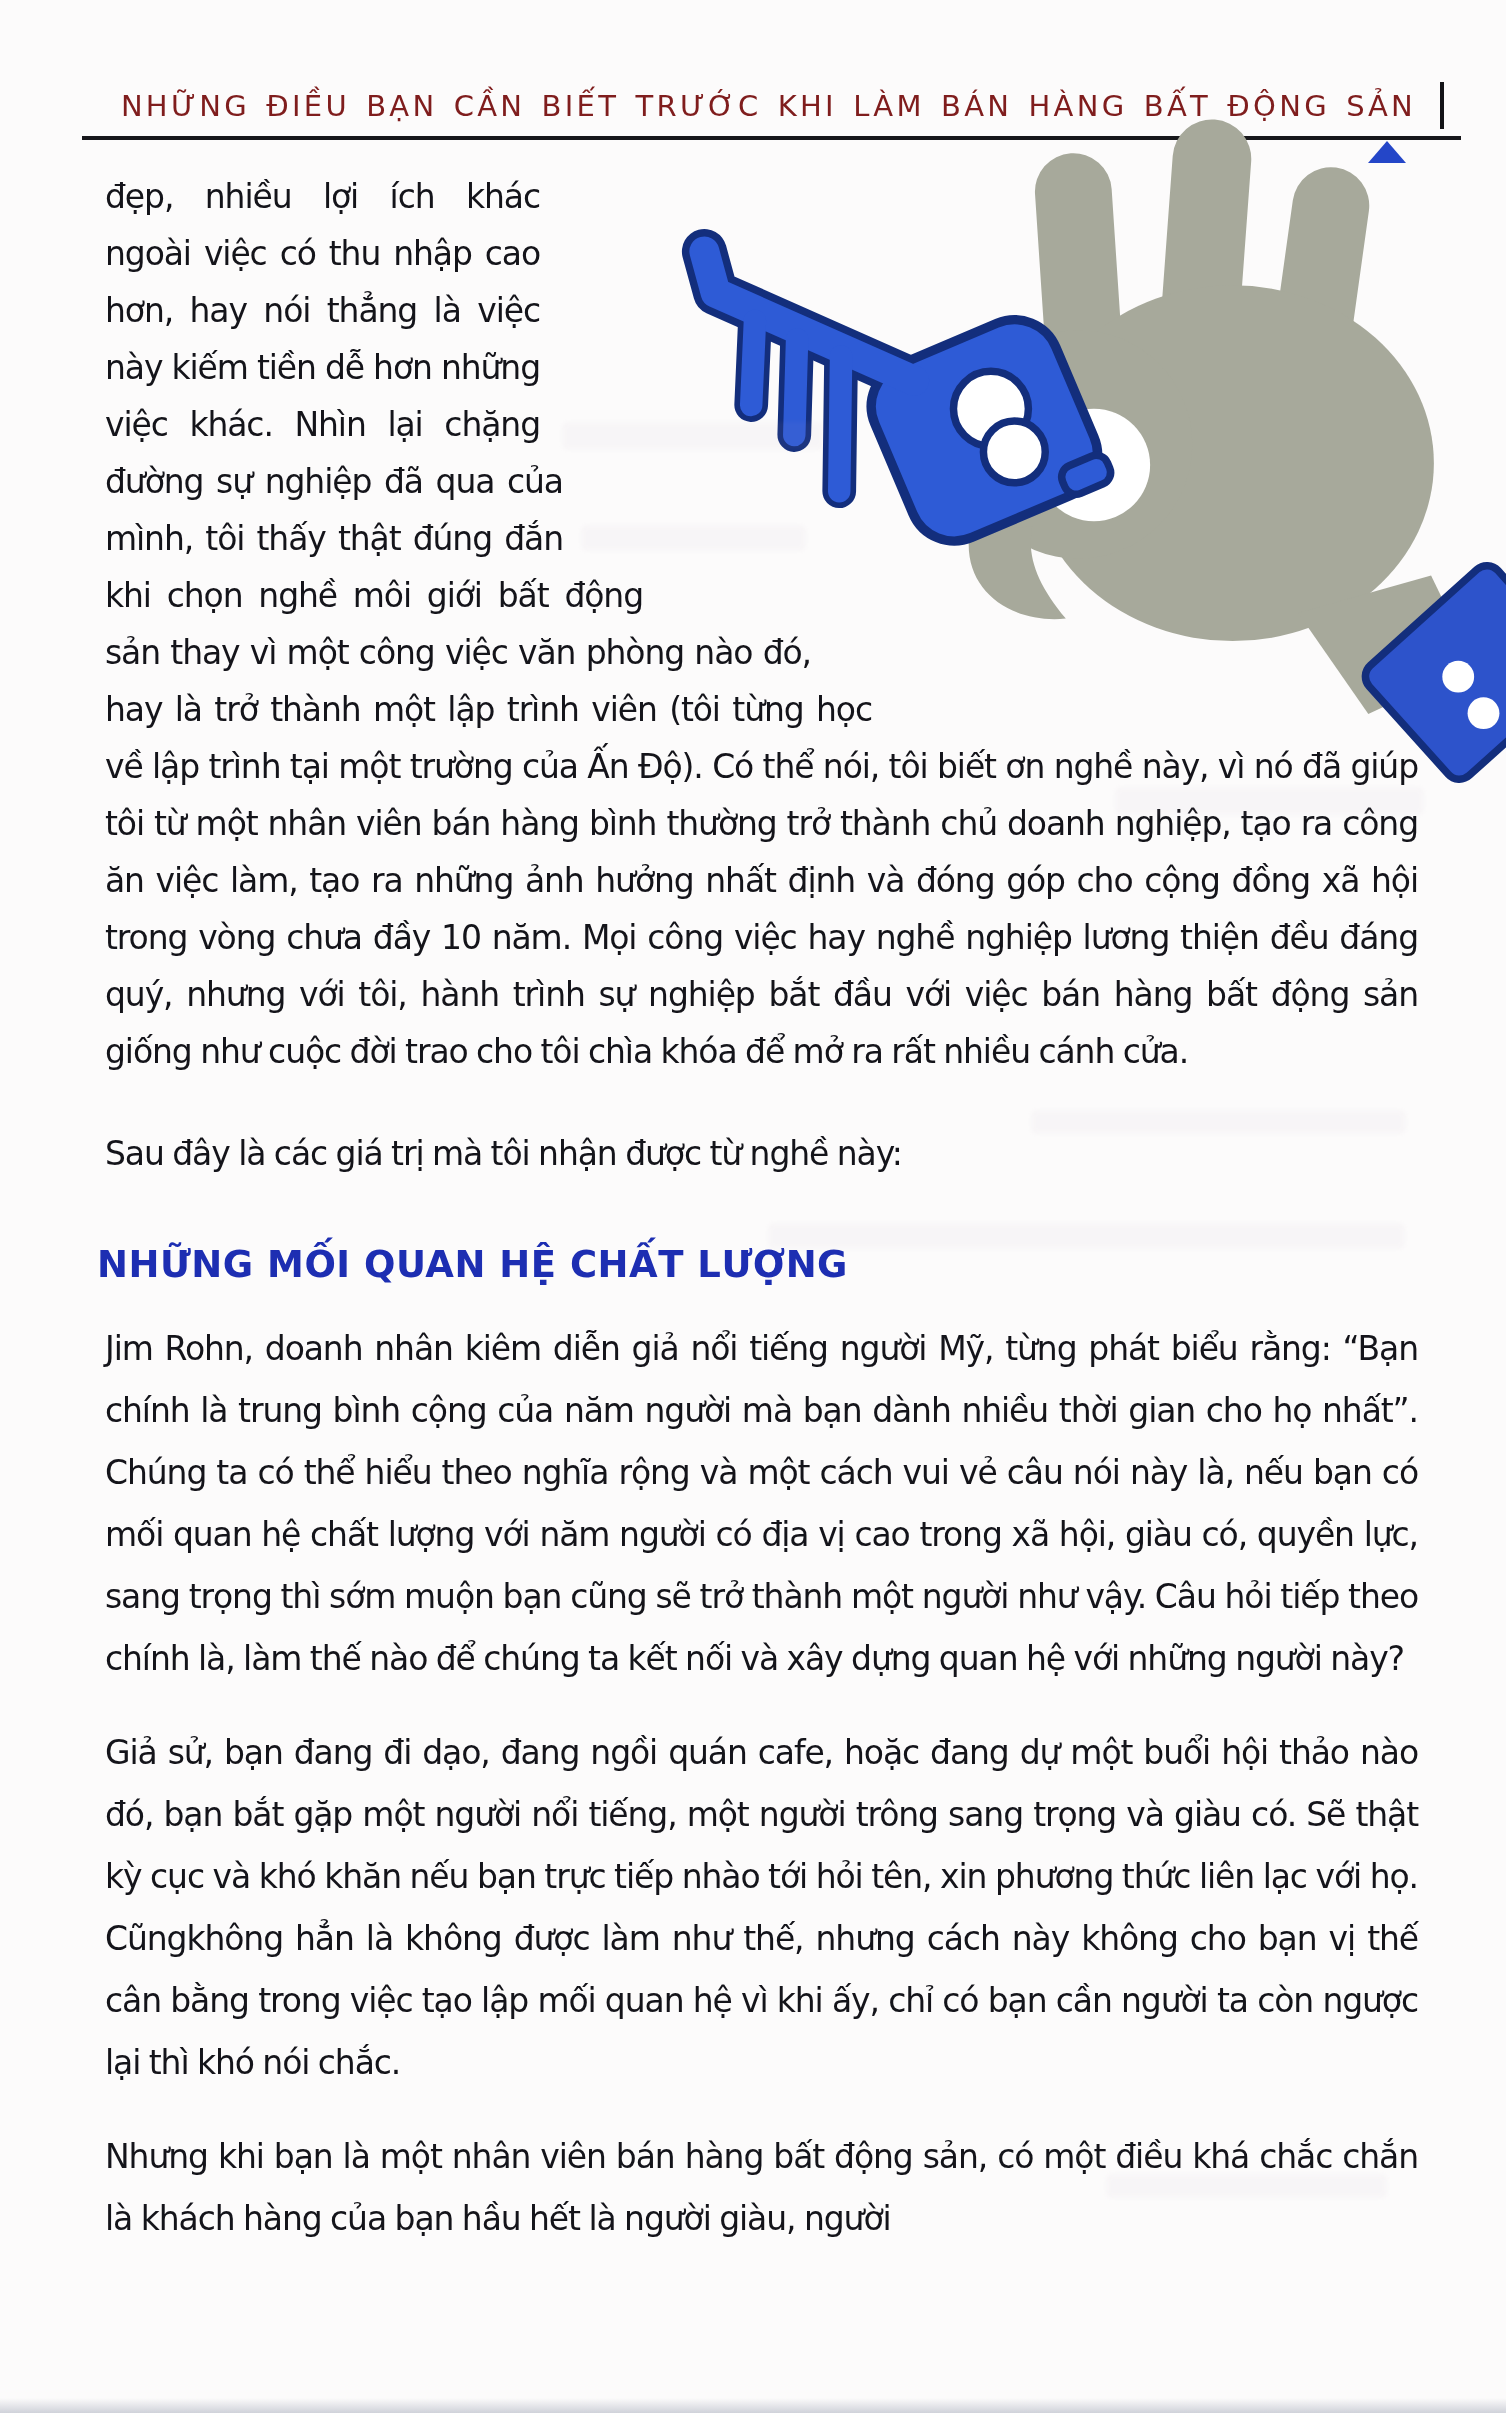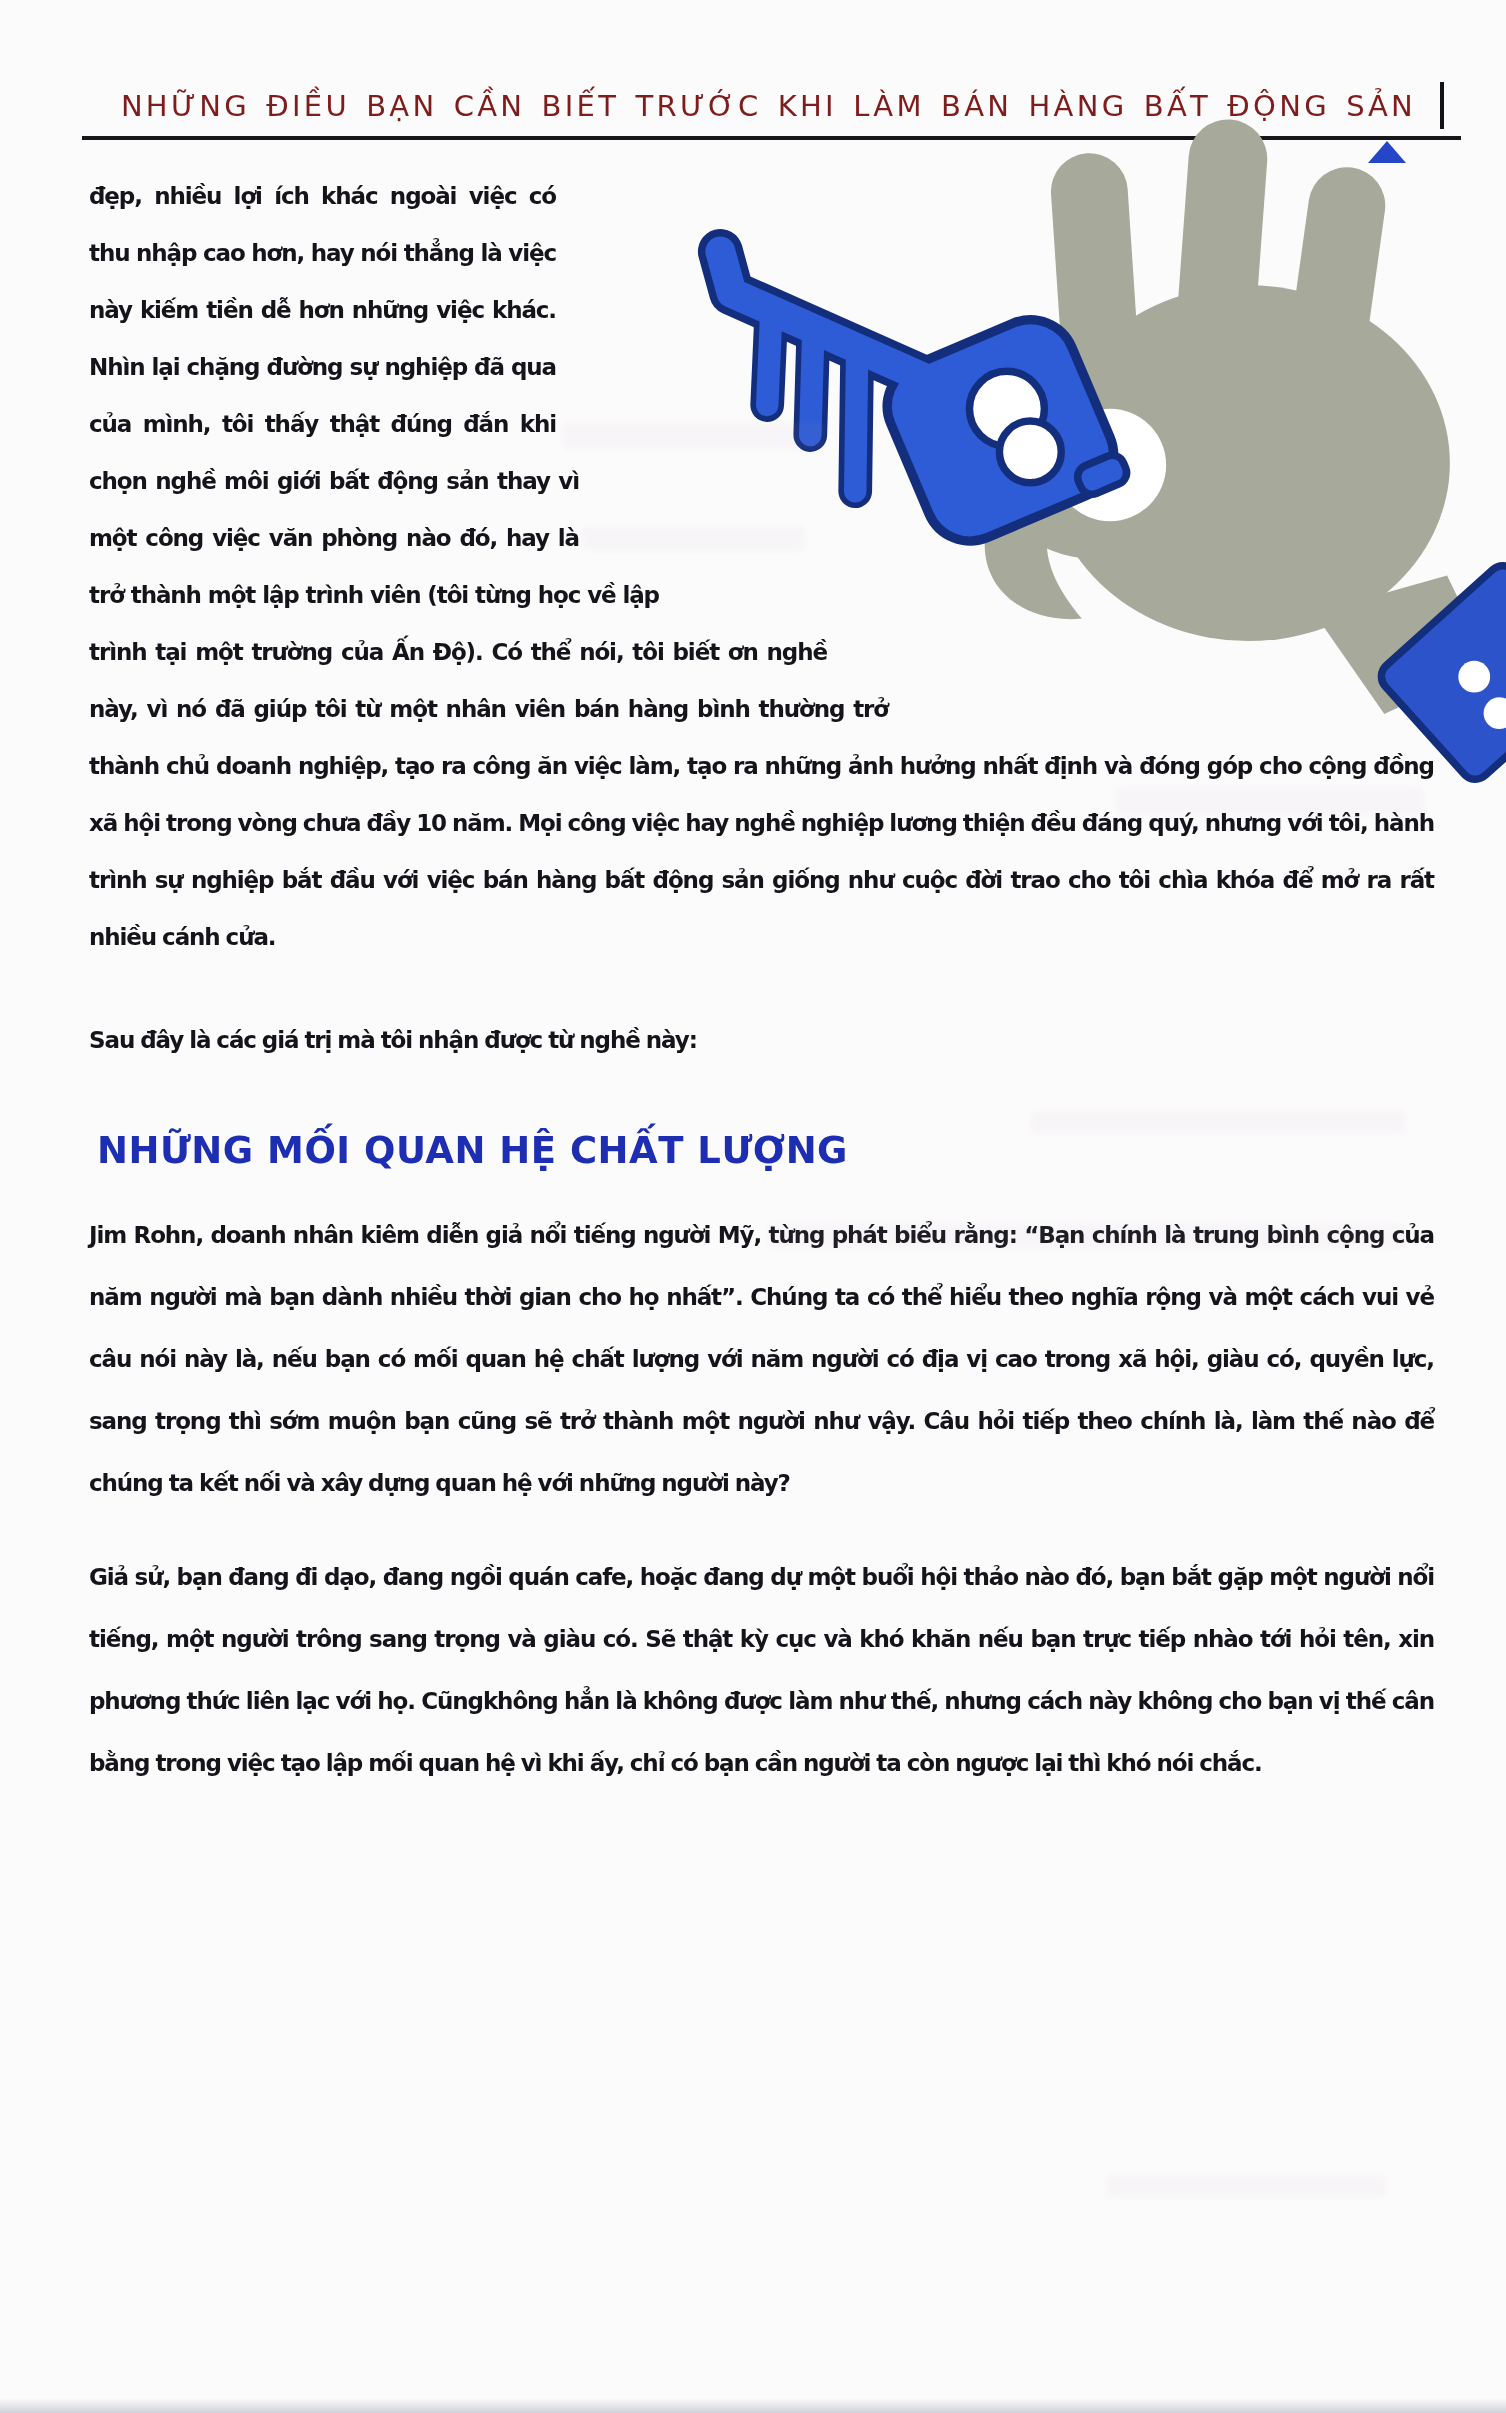--- a/index.html
+++ b/index.html
@@ -19,22 +19,22 @@
   .header-sep{width:3.7px;height:47px;background:#131317;margin:0 17px 0 9.4px;}
   .header-rule{width:1379px;height:4.7px;background:#17171b;margin-top:6.6px;}
   .header-triangle{
     position:absolute;right:56px;top:141px;width:0;height:0;
     border-left:19px solid transparent;border-right:19px solid transparent;
     border-bottom:22.5px solid #2446c8;
   }
   
   .content{padding:0 73px 0 89px;position:relative;}
   .para{
-    margin:0;text-align:justify;font-weight:700;
-    font-size:23px;line-height:62px;letter-spacing:-1.1px;word-spacing:-0.9px;
+    margin:16px;text-align:justify;font-weight:400;
+    font-size:33px;line-height:62px;letter-spacing:-1.1px;word-spacing:-0.9px;
   }
   .para-intro{margin-top:28px;line-height:57px;}
   .para-trans{margin-top:43px;}
   .section-heading{
     margin:58px 0 0 8px;font-size:37px;font-weight:700;color:#1d2eb2;
     letter-spacing:0.5px;
   }
   .para-body{margin-top:32px;}
   
   .illu-float{
@@ -106,20 +106,21 @@
   </p>
 
   <p class="para para-trans">Sau đây là các giá trị mà tôi nhận được từ nghề này:</p>
 
   <h2 class="section-heading">NHỮNG MỐI QUAN HỆ CHẤT LƯỢNG</h2>
 
   <p class="para para-body">Jim Rohn, doanh nhân kiêm diễn giả nổi tiếng người Mỹ, từng phát biểu rằng: “Bạn chính là trung bình cộng của năm người mà bạn dành nhiều thời gian cho họ nhất”. Chúng ta có thể hiểu theo nghĩa rộng và một cách vui vẻ câu nói này là, nếu bạn có mối quan hệ chất lượng với năm người có địa vị cao trong xã hội, giàu có, quyền lực, sang trọng thì sớm muộn bạn cũng sẽ trở thành một người như vậy. Câu hỏi tiếp theo chính là, làm thế nào để chúng ta kết nối và xây dựng quan hệ với những người này?</p>
 
   <p class="para para-body">Giả sử, bạn đang đi dạo, đang ngồi quán cafe, hoặc đang dự một buổi hội thảo nào đó, bạn bắt gặp một người nổi tiếng, một người trông sang trọng và giàu có. Sẽ thật kỳ cục và khó khăn nếu bạn trực tiếp nhào tới hỏi tên, xin phương thức liên lạc với họ. Cũngkhông hẳn là không được làm như thế, nhưng cách này không cho bạn vị thế cân bằng trong việc tạo lập mối quan hệ vì khi ấy, chỉ có bạn cần người ta còn ngược lại thì khó nói chắc.</p>
 
+  <p class="para para-body">Nhưng khi bạn là một nhân viên bán hàng bất động sản, có một điều khá chắc chắn là khách hàng của bạn hầu hết là người giàu, người</p>
 
 </div>
 
 <div class="ghost" style="left:562px;top:422px;width:262px;height:28px;"></div>
 <div class="ghost" style="left:581px;top:525px;width:225px;height:26px;"></div>
 <div class="ghost" style="left:1115px;top:787px;width:309px;height:28px;"></div>
 <div class="ghost" style="left:1031px;top:1110px;width:375px;height:24px;"></div>
 <div class="ghost" style="left:768px;top:1223px;width:637px;height:26px;"></div>
 <div class="ghost" style="left:1106px;top:2174px;width:281px;height:24px;"></div>
 

